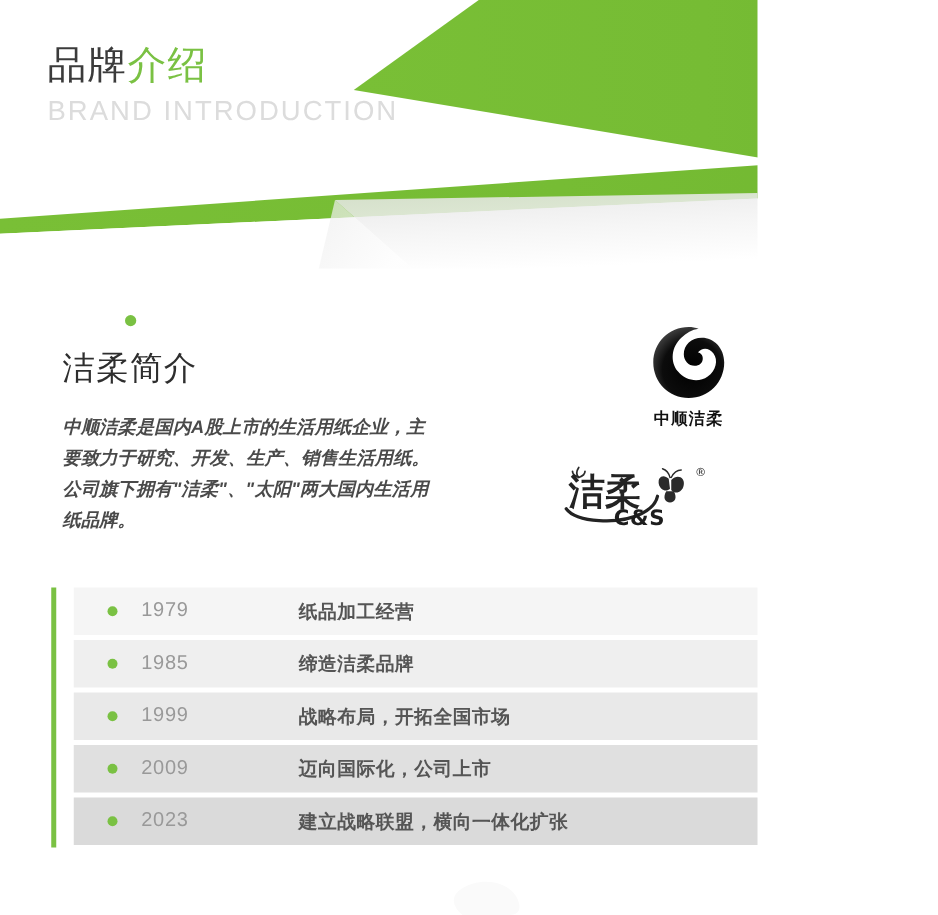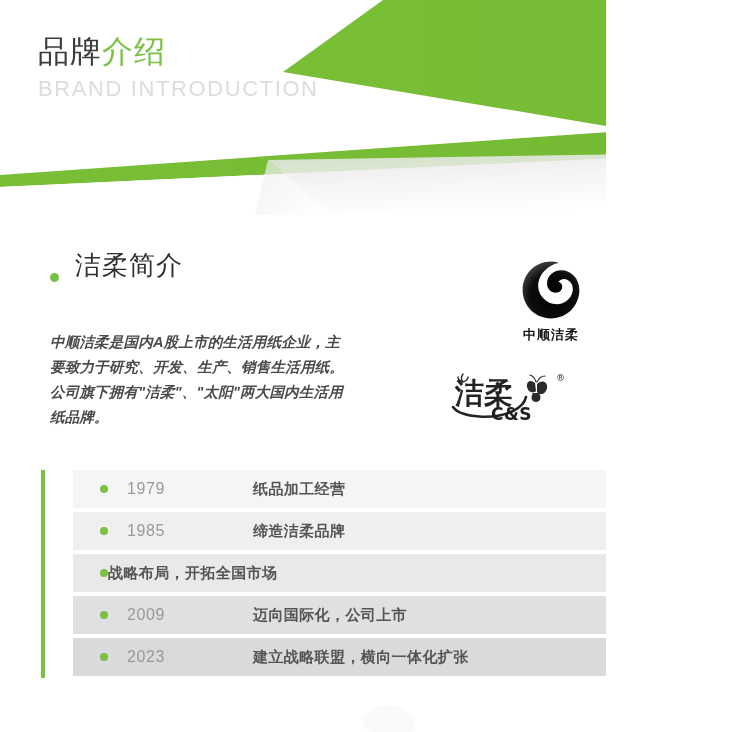--- a/index.html
+++ b/index.html
@@ -50,22 +50,23 @@
     color: #dcdcdc;
     white-space: nowrap;
     font-weight: 400;
   }
 
   
   .intro-heading {
     position: absolute;
     left: 50px; top: 248px;
     display: flex;
-    align-items: flex-end;
+    align-items: center;
     gap: 16px;
+    flex-direction: column;
   }
   .intro-heading .bullet {
     width: 9px; height: 9px;
     border-radius: 50%;
     background: #7ac143;
     flex: 0 0 auto;
     display: block;
     margin-top: 4px;
   }
   .intro-heading .htext {
@@ -149,21 +150,21 @@
     top: 0;
     width: 4px;
     height: 208px;
     background: #7ac143;
   }
   .rail-left  { left: 0; }
   .rail-right { left: 664px; }
 
   .rows {
     position: absolute;
-    left: 24px; top: 0;
+    left: 10px; top: 0;
     width: 644px;
     padding-left: 8px;
   }
   .trow {
     height: 38px;
     margin-bottom: 4px;
     display: flex;
     align-items: center;
     padding-left: 27px;
   }
@@ -303,20 +304,21 @@
           <span class="year">1979</span>
           <span class="event">纸品加工经营</span>
         </div>
         <div class="trow" style="background: rgb(239, 239, 239);">
           <span class="dot" style="background: rgb(122, 193, 67);"></span>
           <span class="year">1985</span>
           <span class="event">缔造洁柔品牌</span>
         </div>
         <div class="trow" style="background: rgb(233, 233, 233);">
           <span class="dot" style="background: rgb(122, 193, 67);"></span>
+          <span class="year">1999</span>
           <span class="event">战略布局，开拓全国市场</span>
         </div>
         <div class="trow" style="background: rgb(224, 224, 224);">
           <span class="dot" style="background: rgb(122, 193, 67);"></span>
           <span class="year">2009</span>
           <span class="event">迈向国际化，公司上市</span>
         </div>
         <div class="trow" style="background: rgb(218, 218, 218);">
           <span class="dot" style="background: rgb(122, 193, 67);"></span>
           <span class="year">2023</span>

